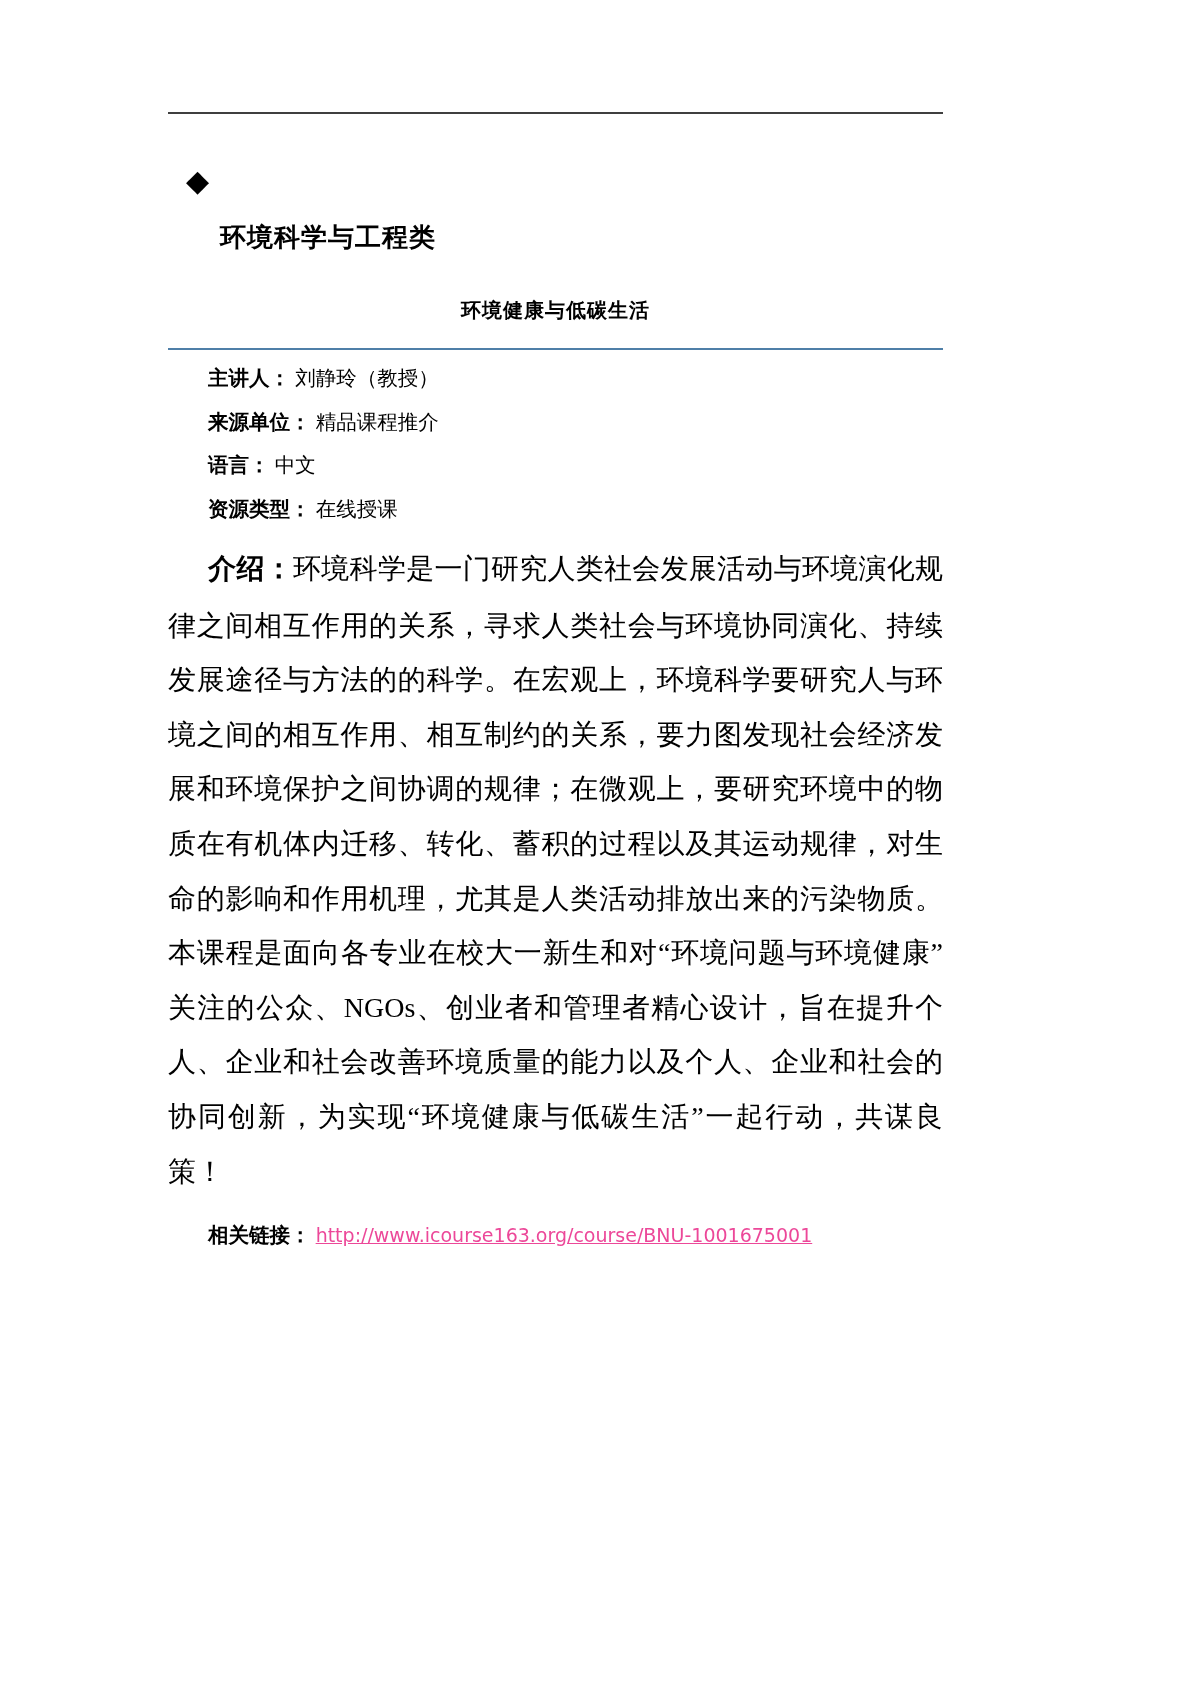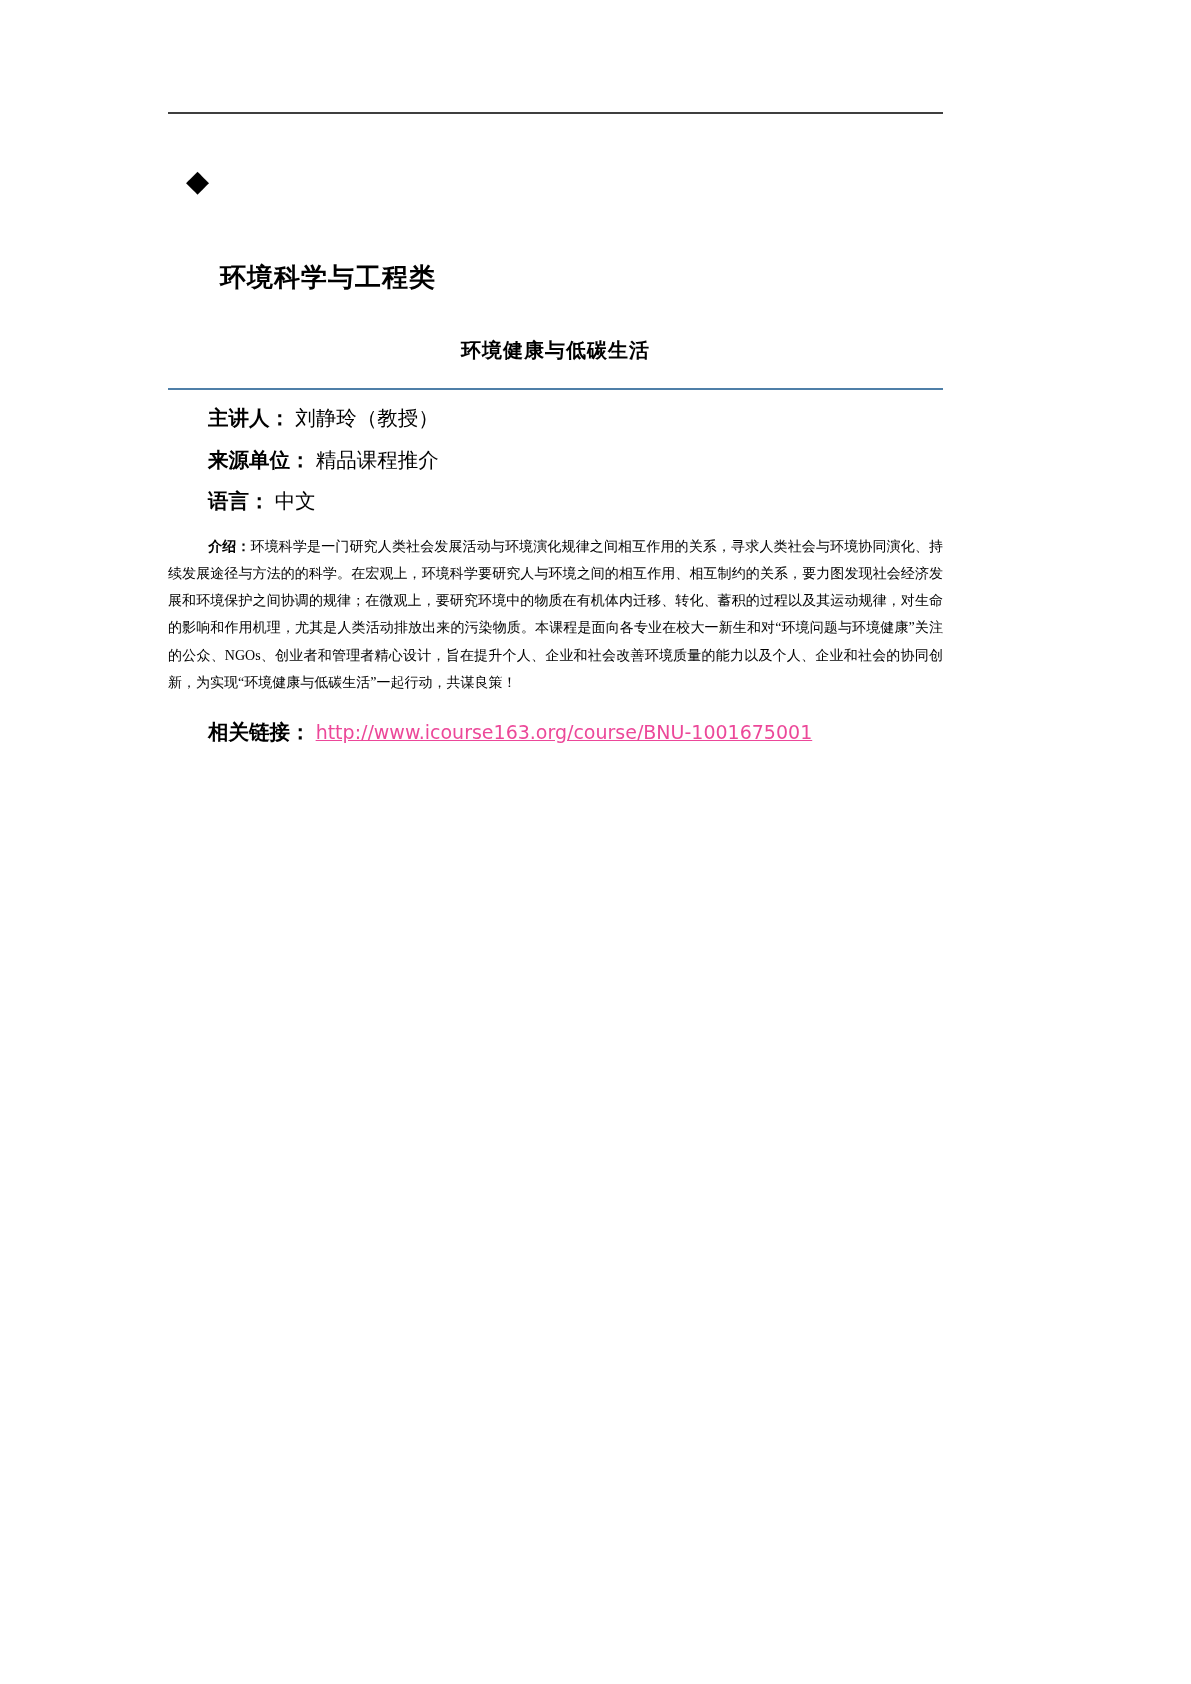--- a/index.html
+++ b/index.html
@@ -49,21 +49,21 @@
   }
   .heading-main-text {
     font-size: 34px;
     font-weight: bold;
     letter-spacing: 2px;
     font-family: "DejaVu Serif", "Liberation Serif", serif;
   }
   .heading-sub {
     font-size: 26px;
     font-weight: bold;
-    margin-top: 64px;
+    margin-top: 24px;
     margin-left: 52px;
     letter-spacing: 1px;
     font-family: "DejaVu Serif", "Liberation Serif", serif;
   }
   .course-title {
     font-size: 20px;
     font-weight: bold;
     text-align: center;
     margin-top: 42px;
     letter-spacing: 1px;
@@ -80,27 +80,27 @@
   }
   .meta-row {
     font-size: 20.5px;
     line-height: 1.0;
     margin: 0 0 21px 0;
     padding-left: 40px;
     white-space: nowrap;
   }
   .meta-label {
     font-weight: bold;
-    font-family: Liberation Serif, serif;
+    font-family: Liberation Mono, monospace;
   }
   .meta-value {
     font-family: "Liberation Serif", "DejaVu Serif", serif;
   }
   .intro-block {
-    font-size: 14px;
+    font-size: 28px;
     line-height: 1.95;
     text-align: justify;
     text-justify: inter-ideograph;
     margin-top: 20px;
   }
   .intro-block .meta-label {
     display: inline;
   }
   .intro-indent {
     display: inline-block;
@@ -148,20 +148,24 @@
       <div class="meta-row">
         <span class="meta-label">来源单位：</span>
         <span class="meta-value">精品课程推介</span>
       </div>
 
       <div class="meta-row">
         <span class="meta-label">语言：</span>
         <span class="meta-value">中文</span>
       </div>
 
+      <div class="meta-row">
+        <span class="meta-label">资源类型：</span>
+        <span class="meta-value">在线授课</span>
+      </div>
 
 
       <div class="intro-block">
         <span class="intro-indent"></span><span class="meta-label">介绍：</span><span class="meta-value">环境科学是一门研究人类社会发展活动与环境演化规律之间相互作用的关系，寻求人类社会与环境协同演化、持续发展途径与方法的的科学。在宏观上，环境科学要研究人与环境之间的相互作用、相互制约的关系，要力图发现社会经济发展和环境保护之间协调的规律；在微观上，要研究环境中的物质在有机体内迁移、转化、蓄积的过程以及其运动规律，对生命的影响和作用机理，尤其是人类活动排放出来的污染物质。本课程是面向各专业在校大一新生和对“环境问题与环境健康”关注的公众、NGOs、创业者和管理者精心设计，旨在提升个人、企业和社会改善环境质量的能力以及个人、企业和社会的协同创新，为实现“环境健康与低碳生活”一起行动，共谋良策！</span>
       </div>
 
       <div class="link-row">
         <span class="meta-label">相关链接：</span>
         <a class="doc-link" href="#">http://www.icourse163.org/course/BNU-1001675001</a>
       </div>

